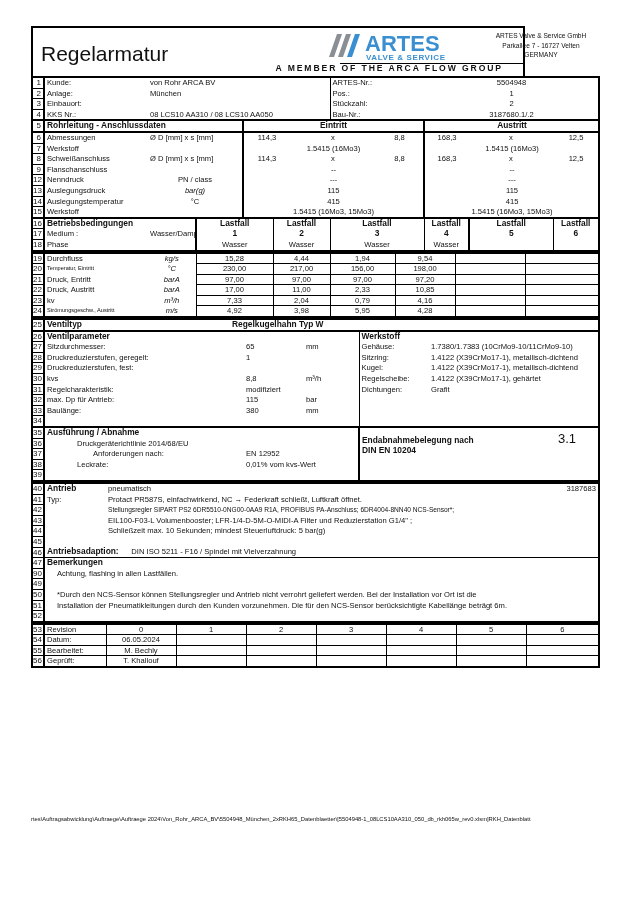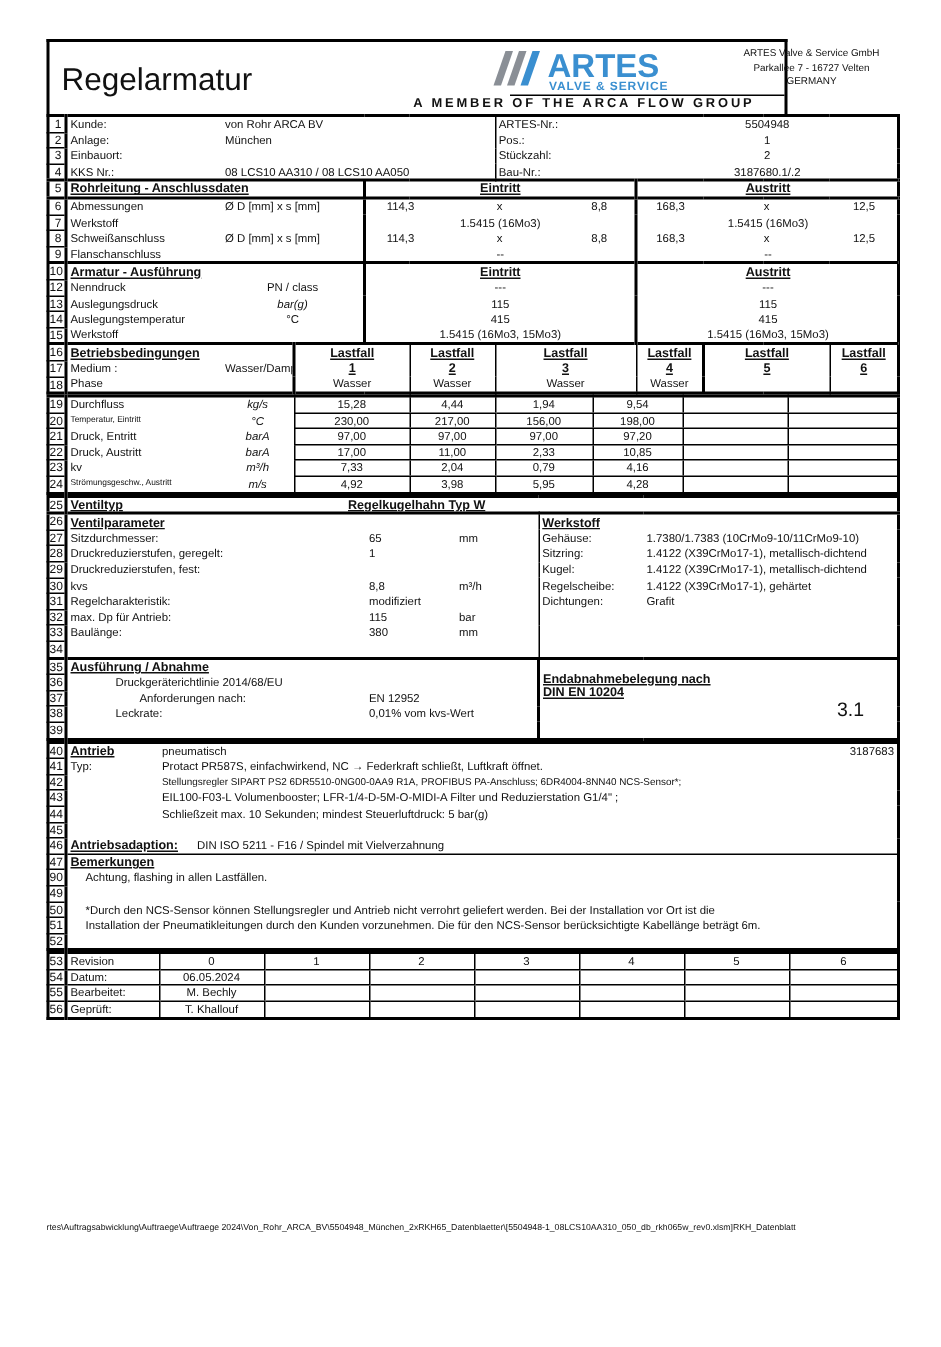--- a/index.html
+++ b/index.html
@@ -7,32 +7,32 @@
   .sheet { position:absolute; left:31px; top:26px; width:494px; }
   .hdr { position:relative; height:48px; border:2px solid #000; border-bottom:none; }
   .title { position:absolute; left:8px; top:14px; font-size:21px; }
   .logo { position:absolute; left:290px; top:3px; width:162px; height:30px; }
   .addr { position:absolute; left:452px; top:3px; width:112px; text-align:center; font-size:6.6px; line-height:9.5px; }
   .member { position:absolute; left:0; right:0; top:35px; height:12px; text-align:right; padding-right:20px; font-size:8.6px; font-weight:bold; letter-spacing:1.9px; }
   .member-line { position:absolute; left:307px; right:0; top:35px; border-top:1px solid #000; }
   table { border-collapse:collapse; width:567px; table-layout:fixed; border:2px solid #000; }
   td { font-size:7.6px; height:9.6px; line-height:9.6px; padding:0 2px; white-space:nowrap; overflow:hidden; vertical-align:middle; }
   td.n { width:10px; text-align:right; padding:0 2px 0 0; border-right:2px solid #000; border-bottom:1px solid #000; font-size:8px; }
-  .b { font-weight:bold; font-size:8.4px;text-decoration:underline; }
+  .b { font-weight:bold; font-size:8.4px; }
   .c { text-align:center; }
   .r { text-align:right; }
   .i { font-style:italic; }
   .sm { font-size:5.6px; }
   .bl { border-left:1px solid #000; }
   .bl2 { border-left:2px solid #000; }
   .bt2 { border-top:2px solid #000; }
   .bt { border-top:1px solid #000; }
   .grid td.g { border-left:1px solid #000; border-bottom:1px solid #000; }
   .footer { position:absolute; left:31px; top:816px; font-size:5.8px; width:567px; white-space:nowrap; overflow:hidden; }
-  .big31 { font-size:13px;margin-top:22px; }
+  .big31 { font-size:13px; }
 </style>
 </head>
 <body>
 
 <div class="sheet">
   <div class="hdr">
     <div class="title">Regelarmatur</div>
     <svg class="logo" viewBox="0 0 162 30">
       <polygon points="6,26 14,3 19,3 11,26" fill="#8a8f96"></polygon>
       <polygon points="15,26 23,3 28,3 20,26" fill="#8a8f96"></polygon>
@@ -133,26 +133,20 @@
       <td class="c">12,5</td>
           <td></td>
         </tr>
     <tr>
           <td class="n">9</td>
       <td colspan="4">Flanschanschluss</td>
       <td colspan="5" class="c bl2">--</td>
       <td colspan="4" class="c bl2">--</td>
         </tr>
 
-    <tr class="bt2">
-          <td class="n">10</td>
-      <td colspan="4" class="b">Armatur - Ausführung</td>
-      <td colspan="5" class="b c bl2">Eintritt</td>
-      <td colspan="4" class="b c bl2">Austritt</td>
-        </tr>
     <tr>
           <td class="n">12</td>
       <td colspan="2">Nenndruck</td>
       <td colspan="2" class="c">PN / class</td>
       <td colspan="5" class="c bl2">---</td>
       <td colspan="4" class="c bl2">---</td>
         </tr>
     <tr>
           <td class="n">13</td>
       <td colspan="2">Auslegungsdruck</td>

